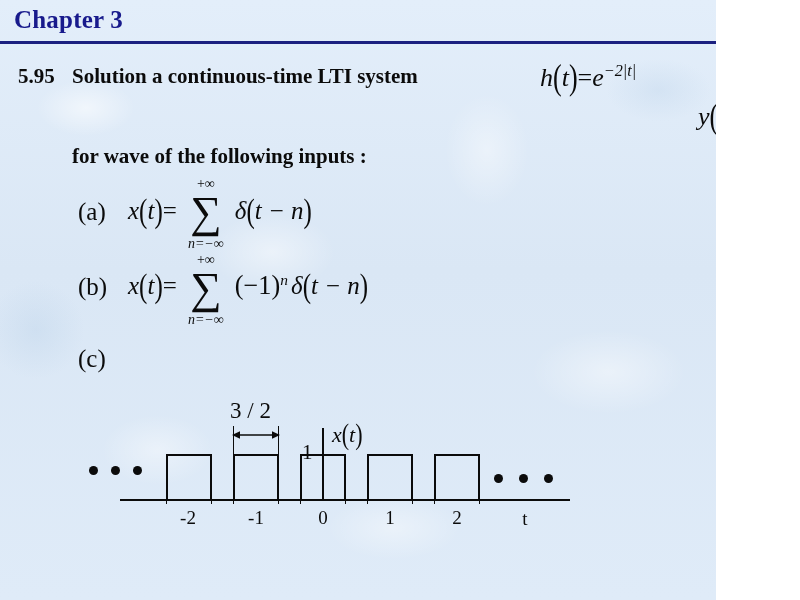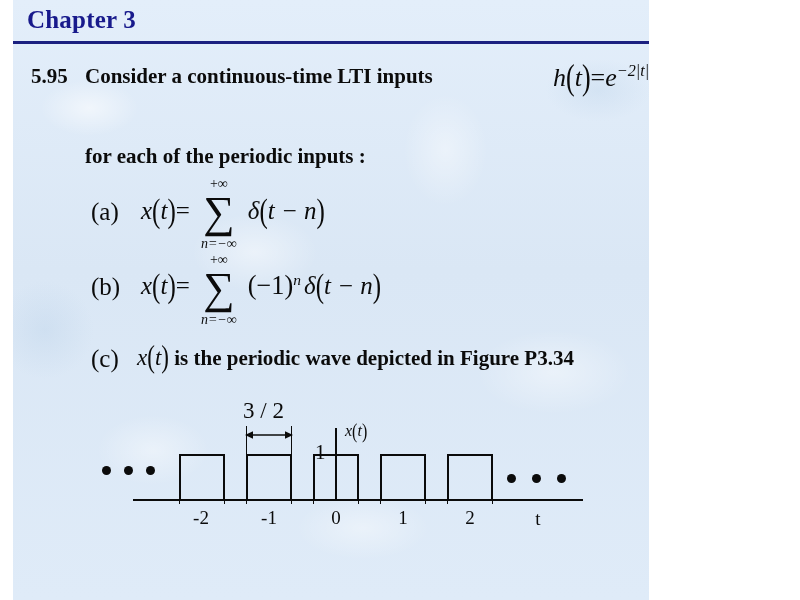--- a/index.html
+++ b/index.html
@@ -8,35 +8,34 @@
   }
   body {
     width: 800px;
     height: 600px;
     overflow: hidden;
     font-family: "Liberation Serif", serif;
   }
 
   #slide {
     position: relative;
-    width: 636px;
+    width: 716px;
     height: 600px;
     background-color: #dbe8f6;
     background-image:
       radial-gradient(ellipse 70px 40px at 12% 18%, rgba(255,255,255,0.55), rgba(255,255,255,0) 70%),
       radial-gradient(ellipse 90px 55px at 38% 42%, rgba(255,255,255,0.45), rgba(255,255,255,0) 70%),
       radial-gradient(ellipse 60px 80px at 68% 25%, rgba(255,255,255,0.40), rgba(255,255,255,0) 70%),
       radial-gradient(ellipse 110px 60px at 85% 62%, rgba(255,255,255,0.42), rgba(255,255,255,0) 70%),
       radial-gradient(ellipse 80px 50px at 22% 75%, rgba(255,255,255,0.40), rgba(255,255,255,0) 70%),
       radial-gradient(ellipse 95px 45px at 55% 88%, rgba(255,255,255,0.38), rgba(255,255,255,0) 70%),
       radial-gradient(ellipse 70px 70px at 5% 55%, rgba(180,205,230,0.30), rgba(180,205,230,0) 70%),
       radial-gradient(ellipse 75px 45px at 92% 15%, rgba(180,205,230,0.28), rgba(180,205,230,0) 70%),
       linear-gradient(180deg, #e3eefa 0%, #dae7f5 45%, #dfebf8 100%);
     overflow: hidden;
-    margin-left: 13px;
   }
 
   
   #header {
     position: absolute;
     left: 0;
     top: 0;
     width: 800px;
     height: 44px;
   }
@@ -225,21 +224,21 @@
   }
   .dim-label {
     position: absolute;
     font-family: "Liberation Serif", serif;
     font-size: 23px;
     color: #0b0b0b;
     white-space: nowrap;
   }
   #fig-xt-label {
     position: absolute;
-    font-size: 16px;
+    font-size: 22px;
     white-space: nowrap;
   }
 
   
   #return-button {
     position: absolute;
     left: 746px;
     top: 531px;
     width: 44px;
     height: 44px;
@@ -253,32 +252,32 @@
 
 <div id="slide">
 
   <div id="header">
     <div class="bar-title" id="chapter-title">Chapter 3</div>
     <div id="header-rule"></div>
   </div>
 
   <div class="body-line" id="prob-num">5.95</div>
 
-  <div class="body-line" id="line1">Consider a continuous-time LTI inputs</div>
+  <div class="body-line" id="line1">Solution a continuous-time LTI system</div>
 
   <div id="eq-h">
     <span class="mathit">h</span><span class="paren mathrm">(</span><span class="mathit">t</span><span class="paren mathrm">)</span><span class="mathrm">=</span><span class="mathit">e</span><span class="sup mathit">−2|t|</span>
   </div>
 
 
   <div id="eq-y">
     <span class="mathit">y</span><span class="paren mathrm">(</span><span class="mathit">t</span><span class="paren mathrm">)</span>
   </div>
 
-  <div class="body-line" id="line3">for each of the periodic inputs :</div>
+  <div class="body-line" id="line3">for wave of the following inputs :</div>
 
   <div class="item-label" id="item-a-label">(a)</div>
 
   <div class="eq-row" id="eq-a">
     <span class="mathit">x</span><span class="paren mathrm">(</span><span class="mathit">t</span><span class="paren mathrm">)</span><span class="mathrm">=</span><span class="sum">
         <span class="lim-top">+∞</span>
         <span class="sigma">∑</span>
         <span class="lim-bot">n=−∞</span>
     </span><span class="mathrm" style="font-style:italic">δ</span><span class="paren mathrm">(</span><span class="mathit">t − n</span><span class="paren mathrm">)</span>
   </div>
@@ -288,23 +287,20 @@
   <div class="eq-row" id="eq-b">
     <span class="mathit">x</span><span class="paren mathrm">(</span><span class="mathit">t</span><span class="paren mathrm">)</span><span class="mathrm">=</span><span class="sum">
         <span class="lim-top">+∞</span>
         <span class="sigma">∑</span>
         <span class="lim-bot">n=−∞</span>
     </span><span class="mathrm" style="font-size:1.05em">(−1)</span><span class="sup">n</span><span class="mathrm" style="font-style:italic; margin-left:3px">δ</span><span class="paren mathrm">(</span><span class="mathit">t − n</span><span class="paren mathrm">)</span>
   </div>
 
   <div class="item-label" id="item-c-label">(c)</div>
 
-  <div id="line-c">
-    <span class="xt"><span class="mathit">x</span><span class="paren mathrm">(</span><span class="mathit">t</span><span class="paren mathrm">)</span></span>&nbsp;<span>is the periodic wave depicted in Figure P3.34</span>
-  </div>
 
   <div id="figure">
 
     <div class="dot" style="left:89px;  top:76px;"></div>
     <div class="dot" style="left:111px; top:76px;"></div>
     <div class="dot" style="left:133px; top:76px;"></div>
 
     <div class="dot" style="left:494px; top:84px;"></div>
     <div class="dot" style="left:519px; top:84px;"></div>
     <div class="dot" style="left:544px; top:84px;"></div>

